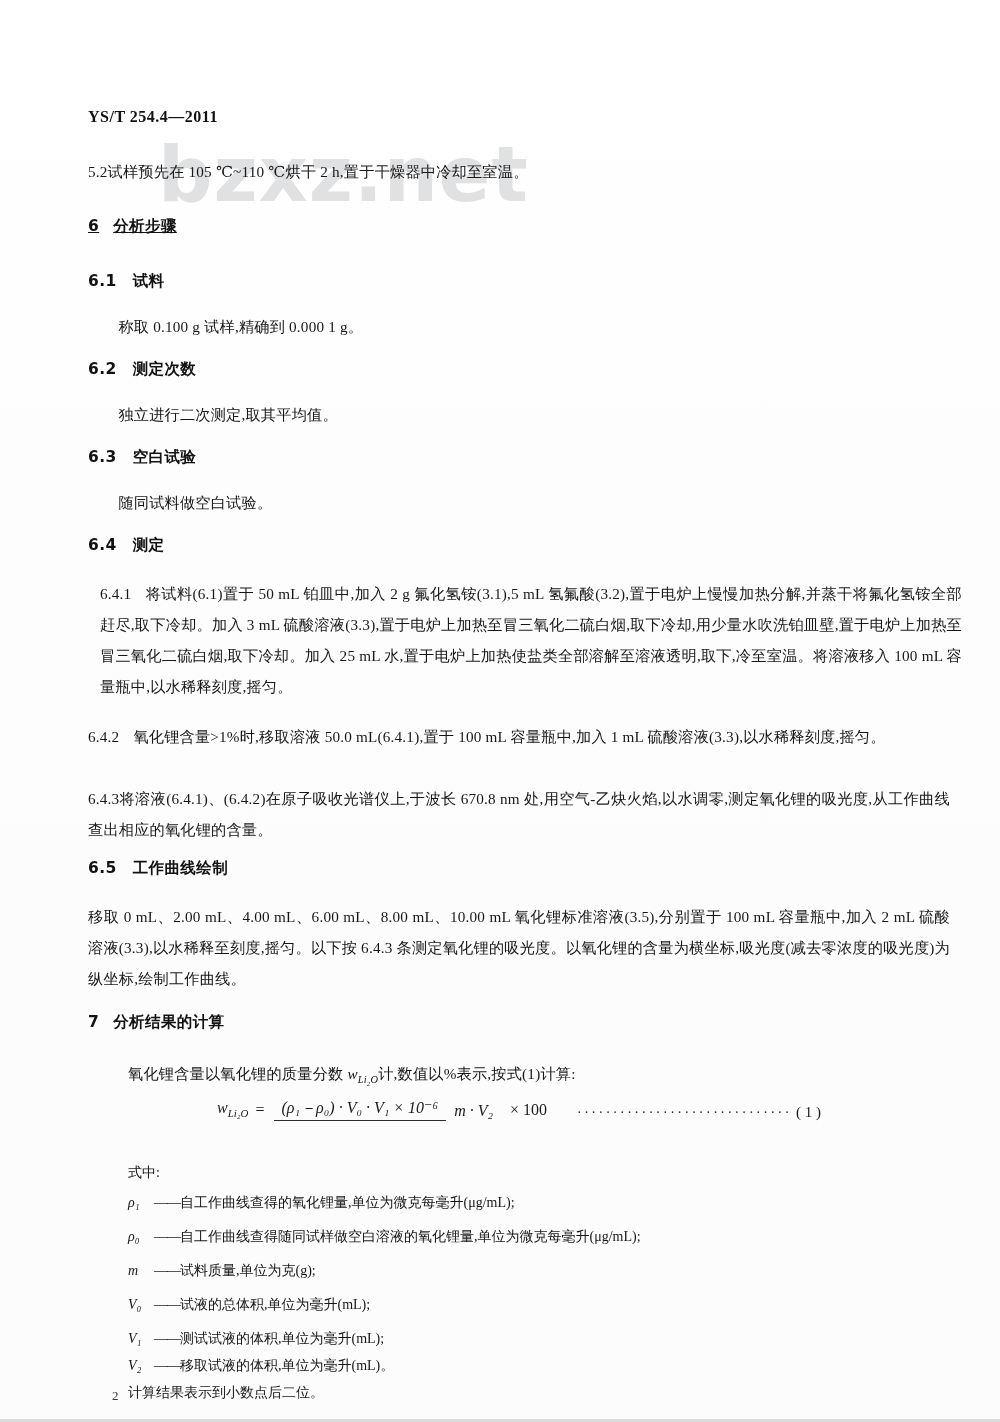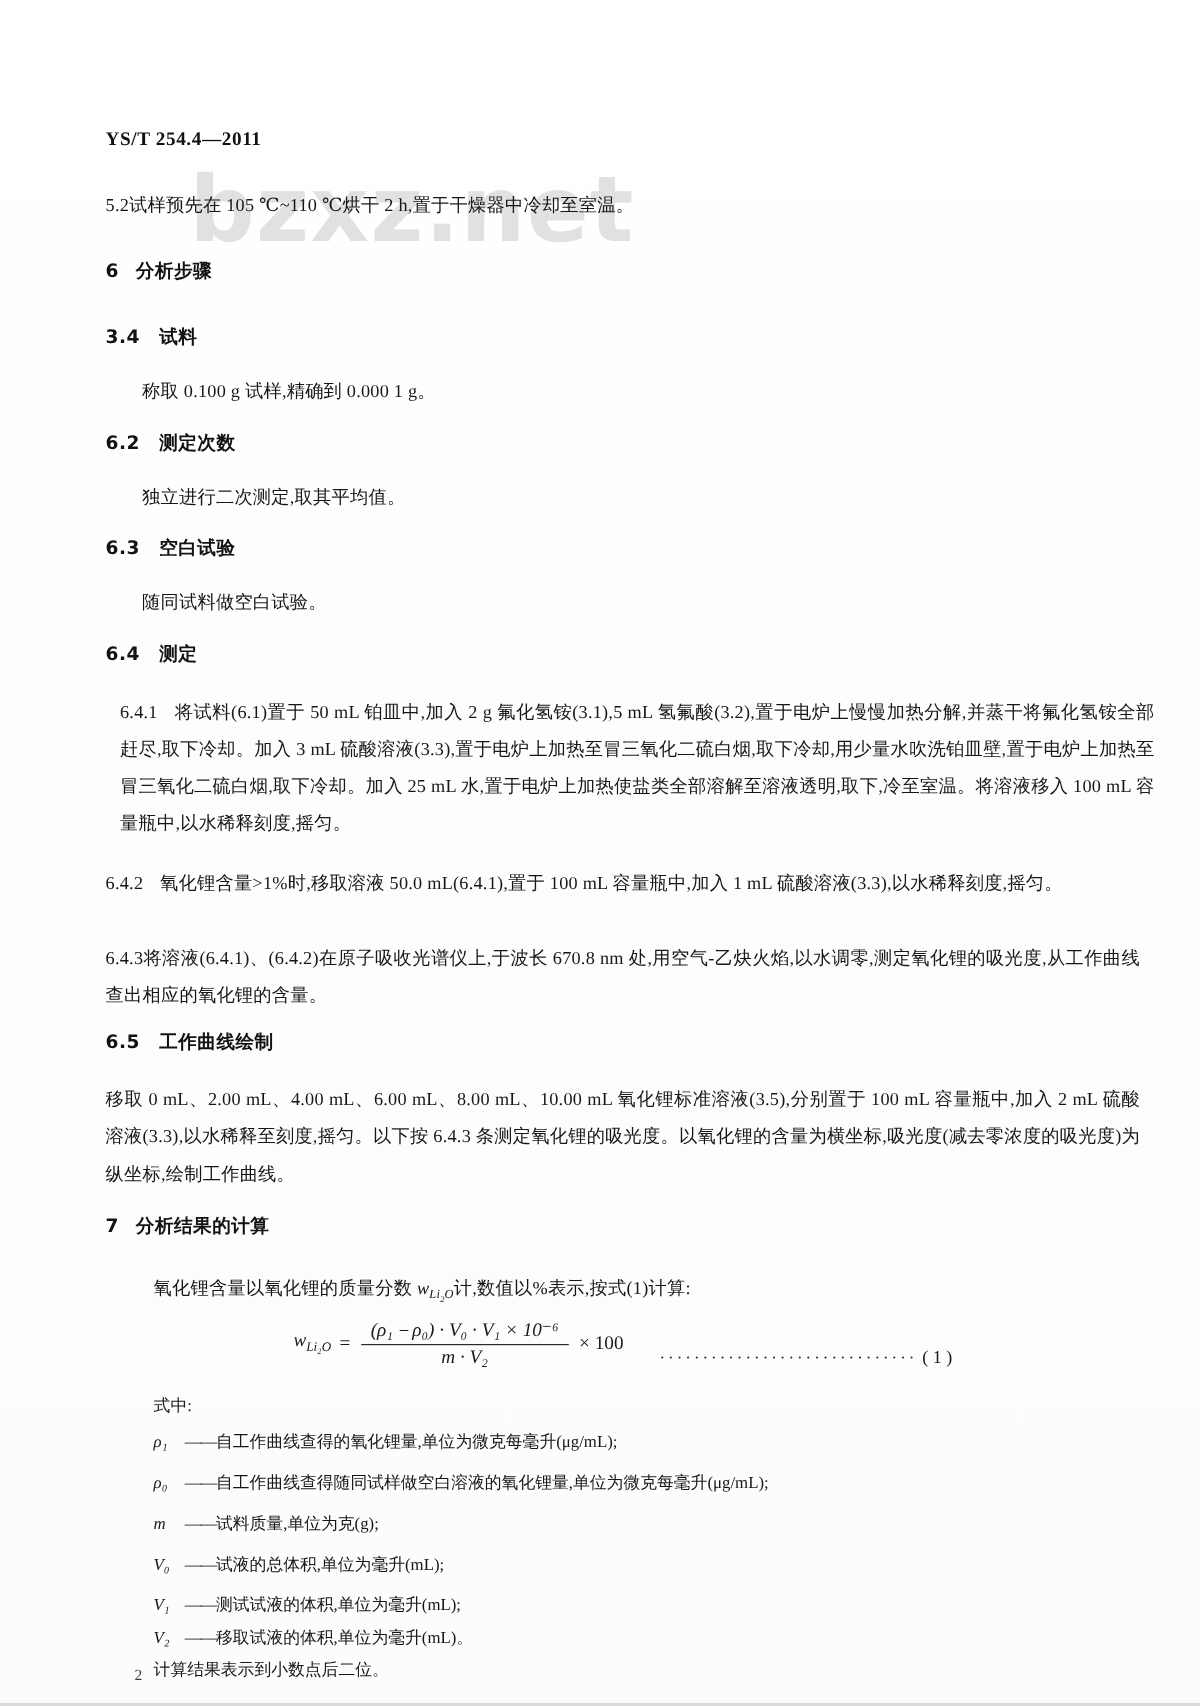--- a/index.html
+++ b/index.html
@@ -118,21 +118,20 @@
   }
   .formula {
     display: inline-flex;
     align-items: center;
     gap: 7px;
     font-size: 16px;
   }
   .formula .lhs { font-style: italic; }
   .frac {
     display: inline-flex;
-    flex-direction: column;
     align-items: center;
     vertical-align: middle;
     margin: 0 2px;
   }
   .frac .numer {
     padding: 0 8px 1px 8px;
     border-bottom: 1.4px solid #2a2a2a;
     white-space: nowrap;
   }
   .frac .denom {
@@ -158,26 +157,26 @@
   <div id="watermark">bzxz.net</div>
 
   <div class="doc-header">YS/T 254.4—2011</div>
 
   <div id="content">
 
     <div class="blk para num-lead" style="left:88px; top:156px;">
       <span class="num" style="">5.2</span><span>试样预先在 105 ℃~110 ℃烘干 2 h,置于干燥器中冷却至室温。</span>
     </div>
 
-    <div class="blk sec-head" style="left:88px; top:216px;">
+    <div class="blk sec-head" style="left:88px; top:216px;text-decoration:underline;">
       <span class="num">6</span><span>分析步骤</span>
     </div>
 
     <div class="blk sec-head sub" style="left:88px; top:271px;">
-      <span class="num">3.4</span><span>试料</span>
+      <span class="num">6.1</span><span>试料</span>
     </div>
     <div class="blk para" style="left:88px; top:311px; width:862px;">
       <span style="display:inline-block; text-indent:2em;">称取 0.100 g 试样,精确到 0.000 1 g。</span>
     </div>
 
     <div class="blk sec-head sub" style="left:88px; top:359px;">
       <span class="num">6.2</span><span>测定次数</span>
     </div>
     <div class="blk para" style="left:88px; top:399px; width:862px;">
       <span style="display:inline-block; text-indent:2em;">独立进行二次测定,取其平均值。</span>

